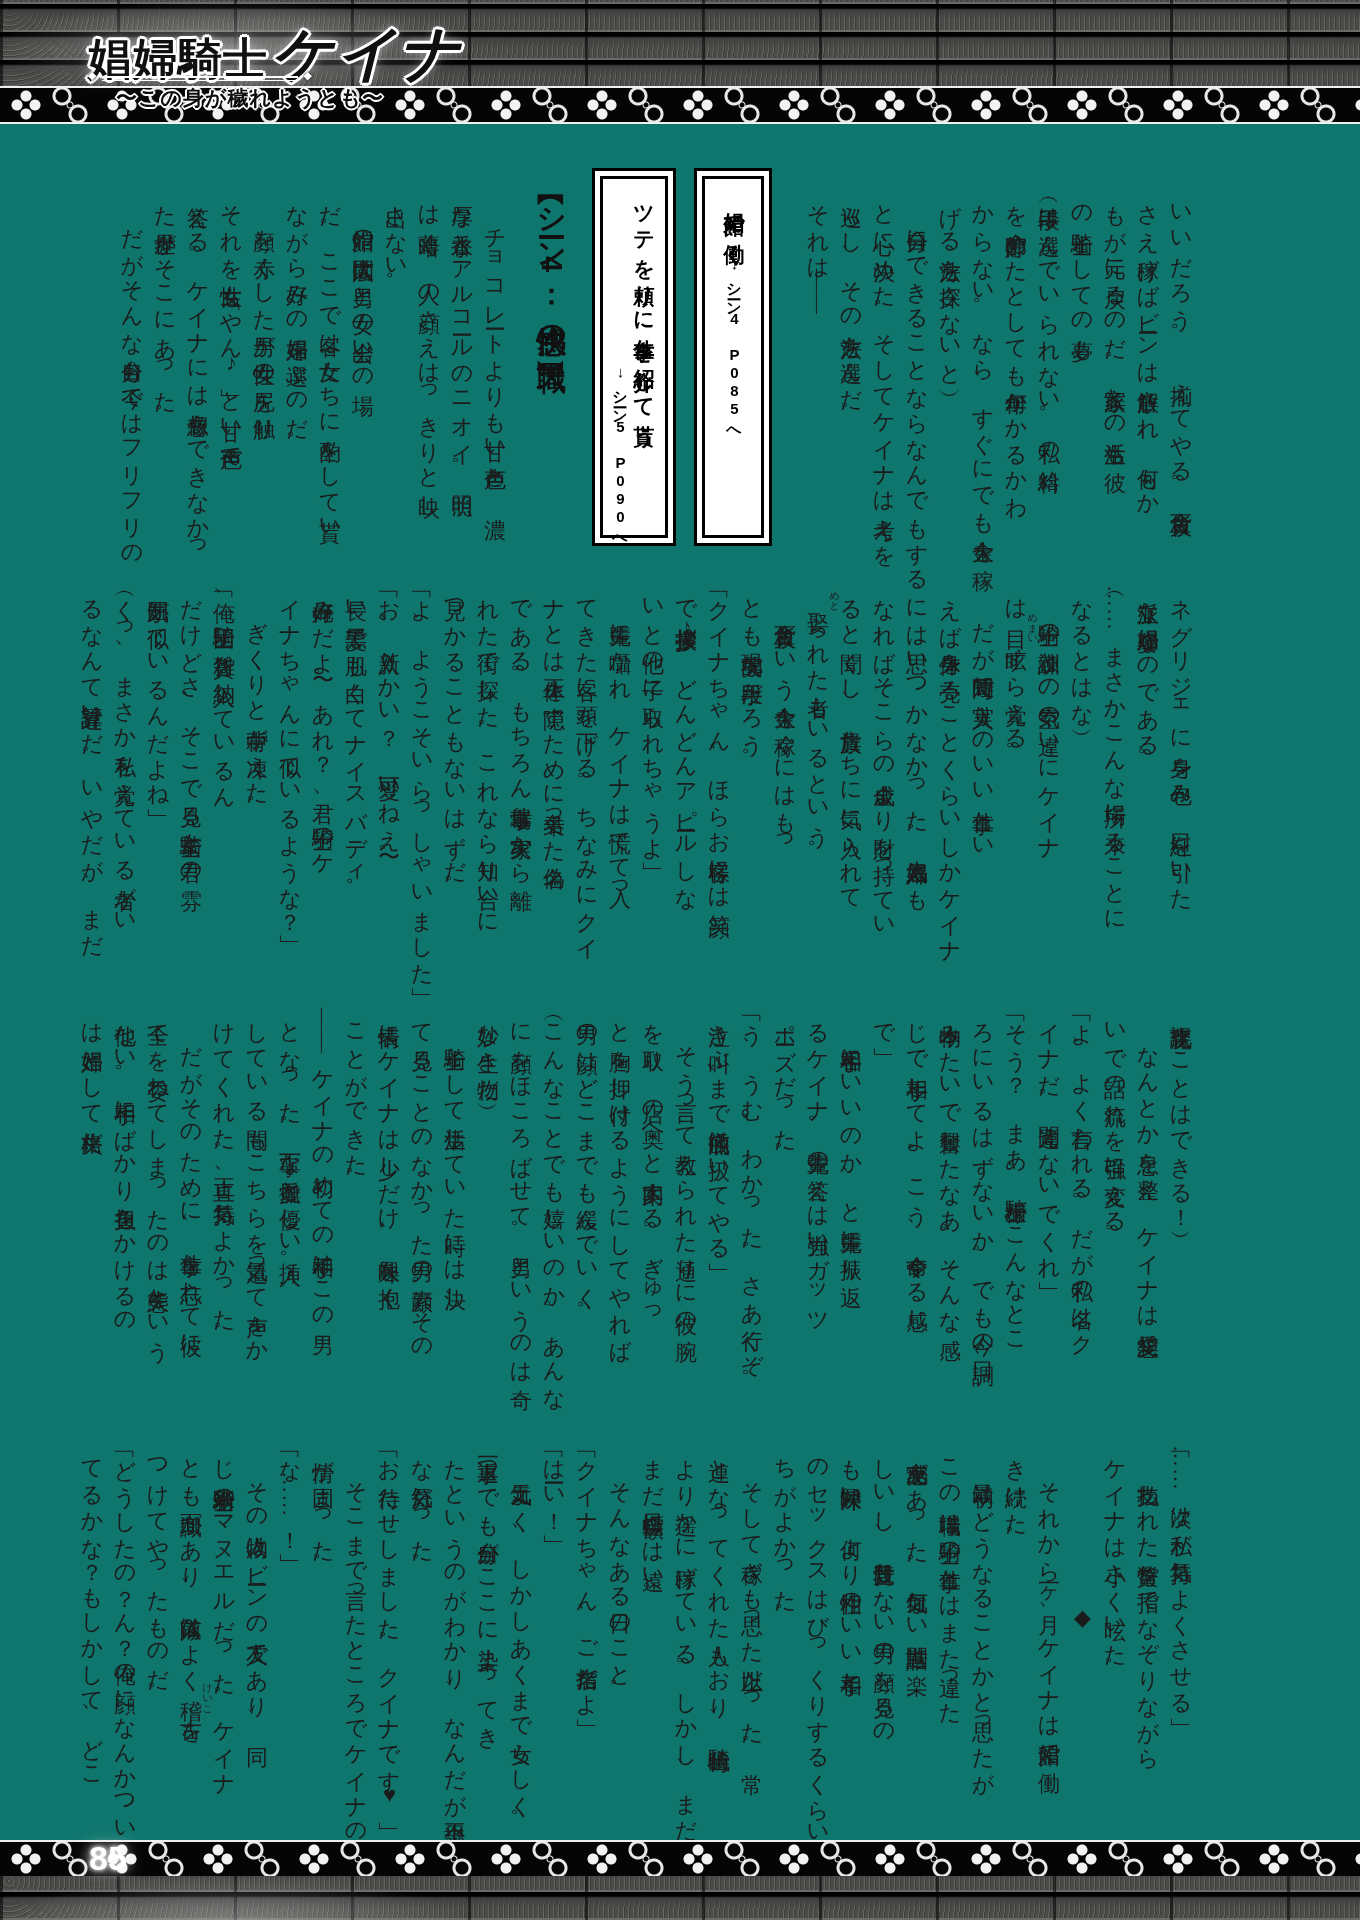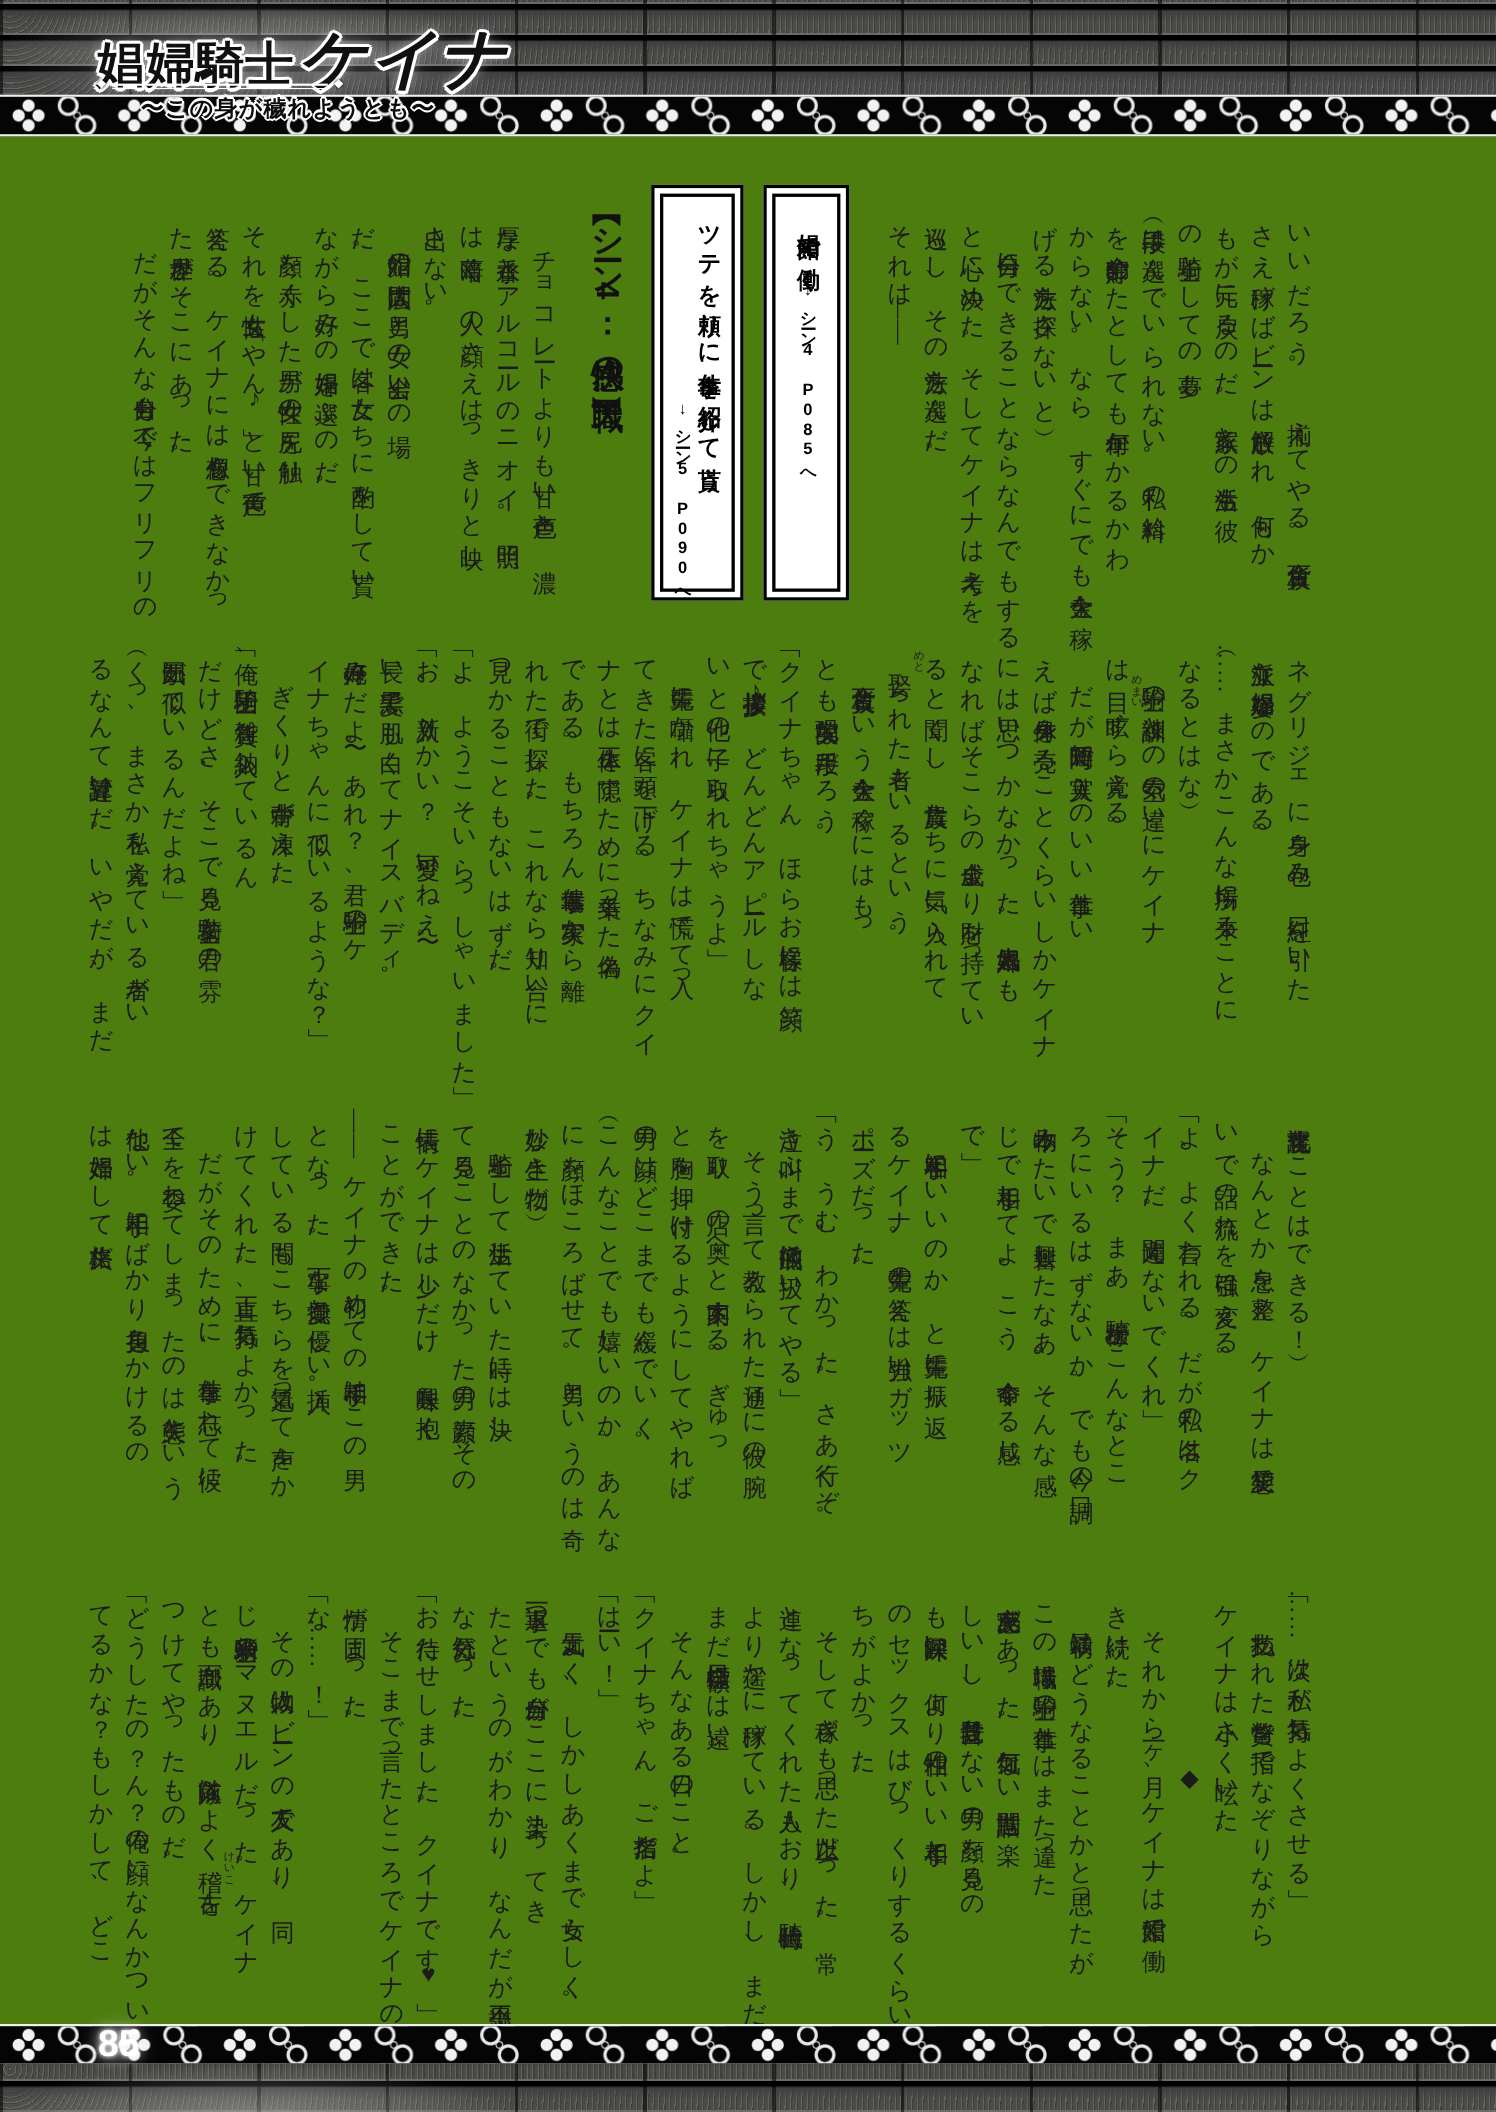--- a/index.html
+++ b/index.html
@@ -1,19 +1,19 @@
 <!DOCTYPE html>
 <html lang="ja"><head>
 <meta charset="utf-8">
 <style>
   * { margin:0; padding:0; box-sizing:border-box; }
   html,body { background:#222; }
   .page {
     position:relative; width:1360px; height:1920px; margin:0 auto;
-    background:#4d7c0f; overflow:hidden;
+    background:#0f766e; overflow:hidden;
     font-family:"Liberation Serif","DejaVu Serif",serif;
     color:#1b1b1b;
   }
   
   .brick {
     position:absolute; left:0; width:100%; background-color:#4a4a48;
     background-image:
       radial-gradient(ellipse 340px 70px at 230px 48px, rgba(190,190,190,.45), rgba(0,0,0,0) 70%),
       repeating-linear-gradient(90deg, rgba(0,0,0,.55) 0 3px, rgba(0,0,0,0) 3px 117px),
       repeating-linear-gradient(0deg, #6a6a66 0 2px, #57575310 2px 12px, #3f3f3d 22px, #000 24px, #000 28px),
@@ -43,21 +43,21 @@
     font-family:"Liberation Sans","DejaVu Sans",sans-serif; font-weight:bold; color:#101010; }
   .t-main { font-size:44px; letter-spacing:1px;
     text-shadow:-3px 0 #fff,3px 0 #fff,0 -3px #fff,0 3px #fff,-2px -2px #fff,2px -2px #fff,-2px 2px #fff,2px 2px #fff,0 0 12px rgba(255,255,255,.7); }
   .t-kana { font-size:60px; font-style:italic; letter-spacing:2px; margin-left:4px;
     text-shadow:-3px 0 #fff,3px 0 #fff,0 -3px #fff,0 3px #fff,-2px -2px #fff,2px -2px #fff,-2px 2px #fff,2px 2px #fff,0 0 12px rgba(255,255,255,.7); }
   .title-rule { position:absolute; top:76px; left:102px; width:196px; height:5px; z-index:5;
     border-top:2px solid #fff; border-bottom:1px solid #fff; }
   .title-rule::before, .title-rule::after { content:"◆"; position:absolute; top:-9px; color:#fff; font-size:11px;
     font-family:"DejaVu Sans",sans-serif; text-shadow:0 0 3px #000; }
   .title-rule::before { left:-14px; } .title-rule::after { right:-14px; }
-  .subtitle { position:absolute; top:84px; left:128px; z-index:6;
+  .subtitle { position:absolute; top:84px; left:116px; z-index:6;
     font-family:"Liberation Sans","DejaVu Sans",sans-serif; font-weight:bold; font-size:21px; letter-spacing:1px; color:#0d0d0d;
     text-shadow:-2px 0 #fff,2px 0 #fff,0 -2px #fff,0 2px #fff,-1px -1px #fff,1px -1px #fff,-1px 1px #fff,1px 1px #fff; }
   
   .band { position:absolute; right:162px; width:1142px; writing-mode:vertical-rl; text-orientation:mixed; }
   .band-1 { top:190px; height:392px; }
   .band-2 { top:584px; height:392px; }
   .band-3 { top:1008px; height:392px; }
   .band-4 { top:1444px; height:398px; }
   .vtext {
     display:inline-block; white-space:pre; font-size:22px; line-height:33px; letter-spacing:1px;

